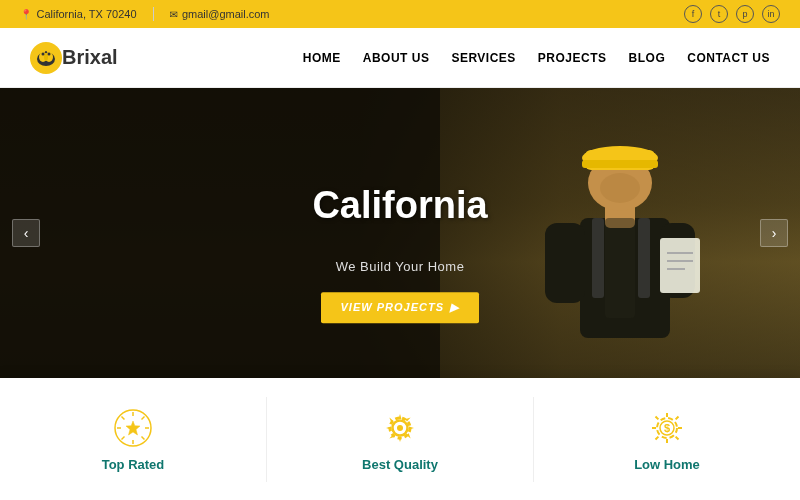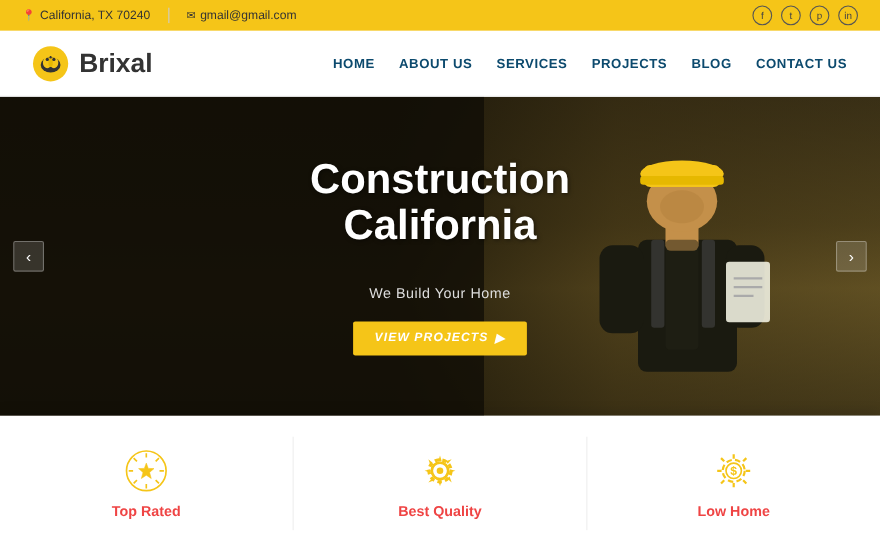--- a/index.html
+++ b/index.html
@@ -59,22 +59,22 @@
       background: #fff;
       height: 60px;
       display: flex;
       align-items: center;
       padding: 0 30px;
       border-bottom: 1px solid #eee;
     }
     .logo {
       display: flex;
       align-items: center;
-      gap: 10px;
-      font-size: 24px;
+      gap: 0;
+      font-size: 20px;
       font-weight: bold;
       color: #333;
       flex: 1;
     }
     .logo-icon {
       width: 32px;
       height: 32px;
       background: #f5c518;
       border-radius: 50%;
       display: flex;
@@ -83,21 +83,21 @@
       font-size: 16px;
     }
     .nav-links {
       display: flex;
       gap: 22px;
       align-items: center;
     }
     .nav-link {
       font-size: 12px;
       font-weight: 600;
-      color: #0c4a6e;
+      color: #000000;
       text-transform: uppercase;
       cursor: pointer;
       text-decoration: none;
       letter-spacing: 0.5px;
     }
 
     
     .hero {
       position: relative;
       width: 800px;
@@ -222,21 +222,21 @@
     .feature-icon {
       width: 42px;
       height: 42px;
       display: flex;
       align-items: center;
       justify-content: center;
     }
     .feature-label {
       font-size: 13px;
       font-weight: 600;
-      color: #ef4444;
+      color: #0f766e;
       text-align: center;
     }
     svg.feat-svg { width: 40px; height: 40px; }
   </style>
 </head>
 <body>
 
 <div class="top-bar">
   <div class="top-bar-left">
     <div class="top-bar-item">
@@ -317,21 +317,21 @@
   <div class="hero-overlay"></div>
 
   <div class="hero-bg"></div>
 
   <div class="arrow-prev">
     <span>‹</span>
   </div>
 
   <div class="hero-content">
     <h1 class="hero-title">
-      <span>Construction</span><br>
+      <br>
       <span>California</span>
     </h1>
     <p class="hero-subtitle">We Build Your Home</p>
     <button class="hero-btn">
       <span>VIEW PROJECTS</span>
       <span>▶</span>
     </button>
   </div>
 
   <div class="arrow-next">

